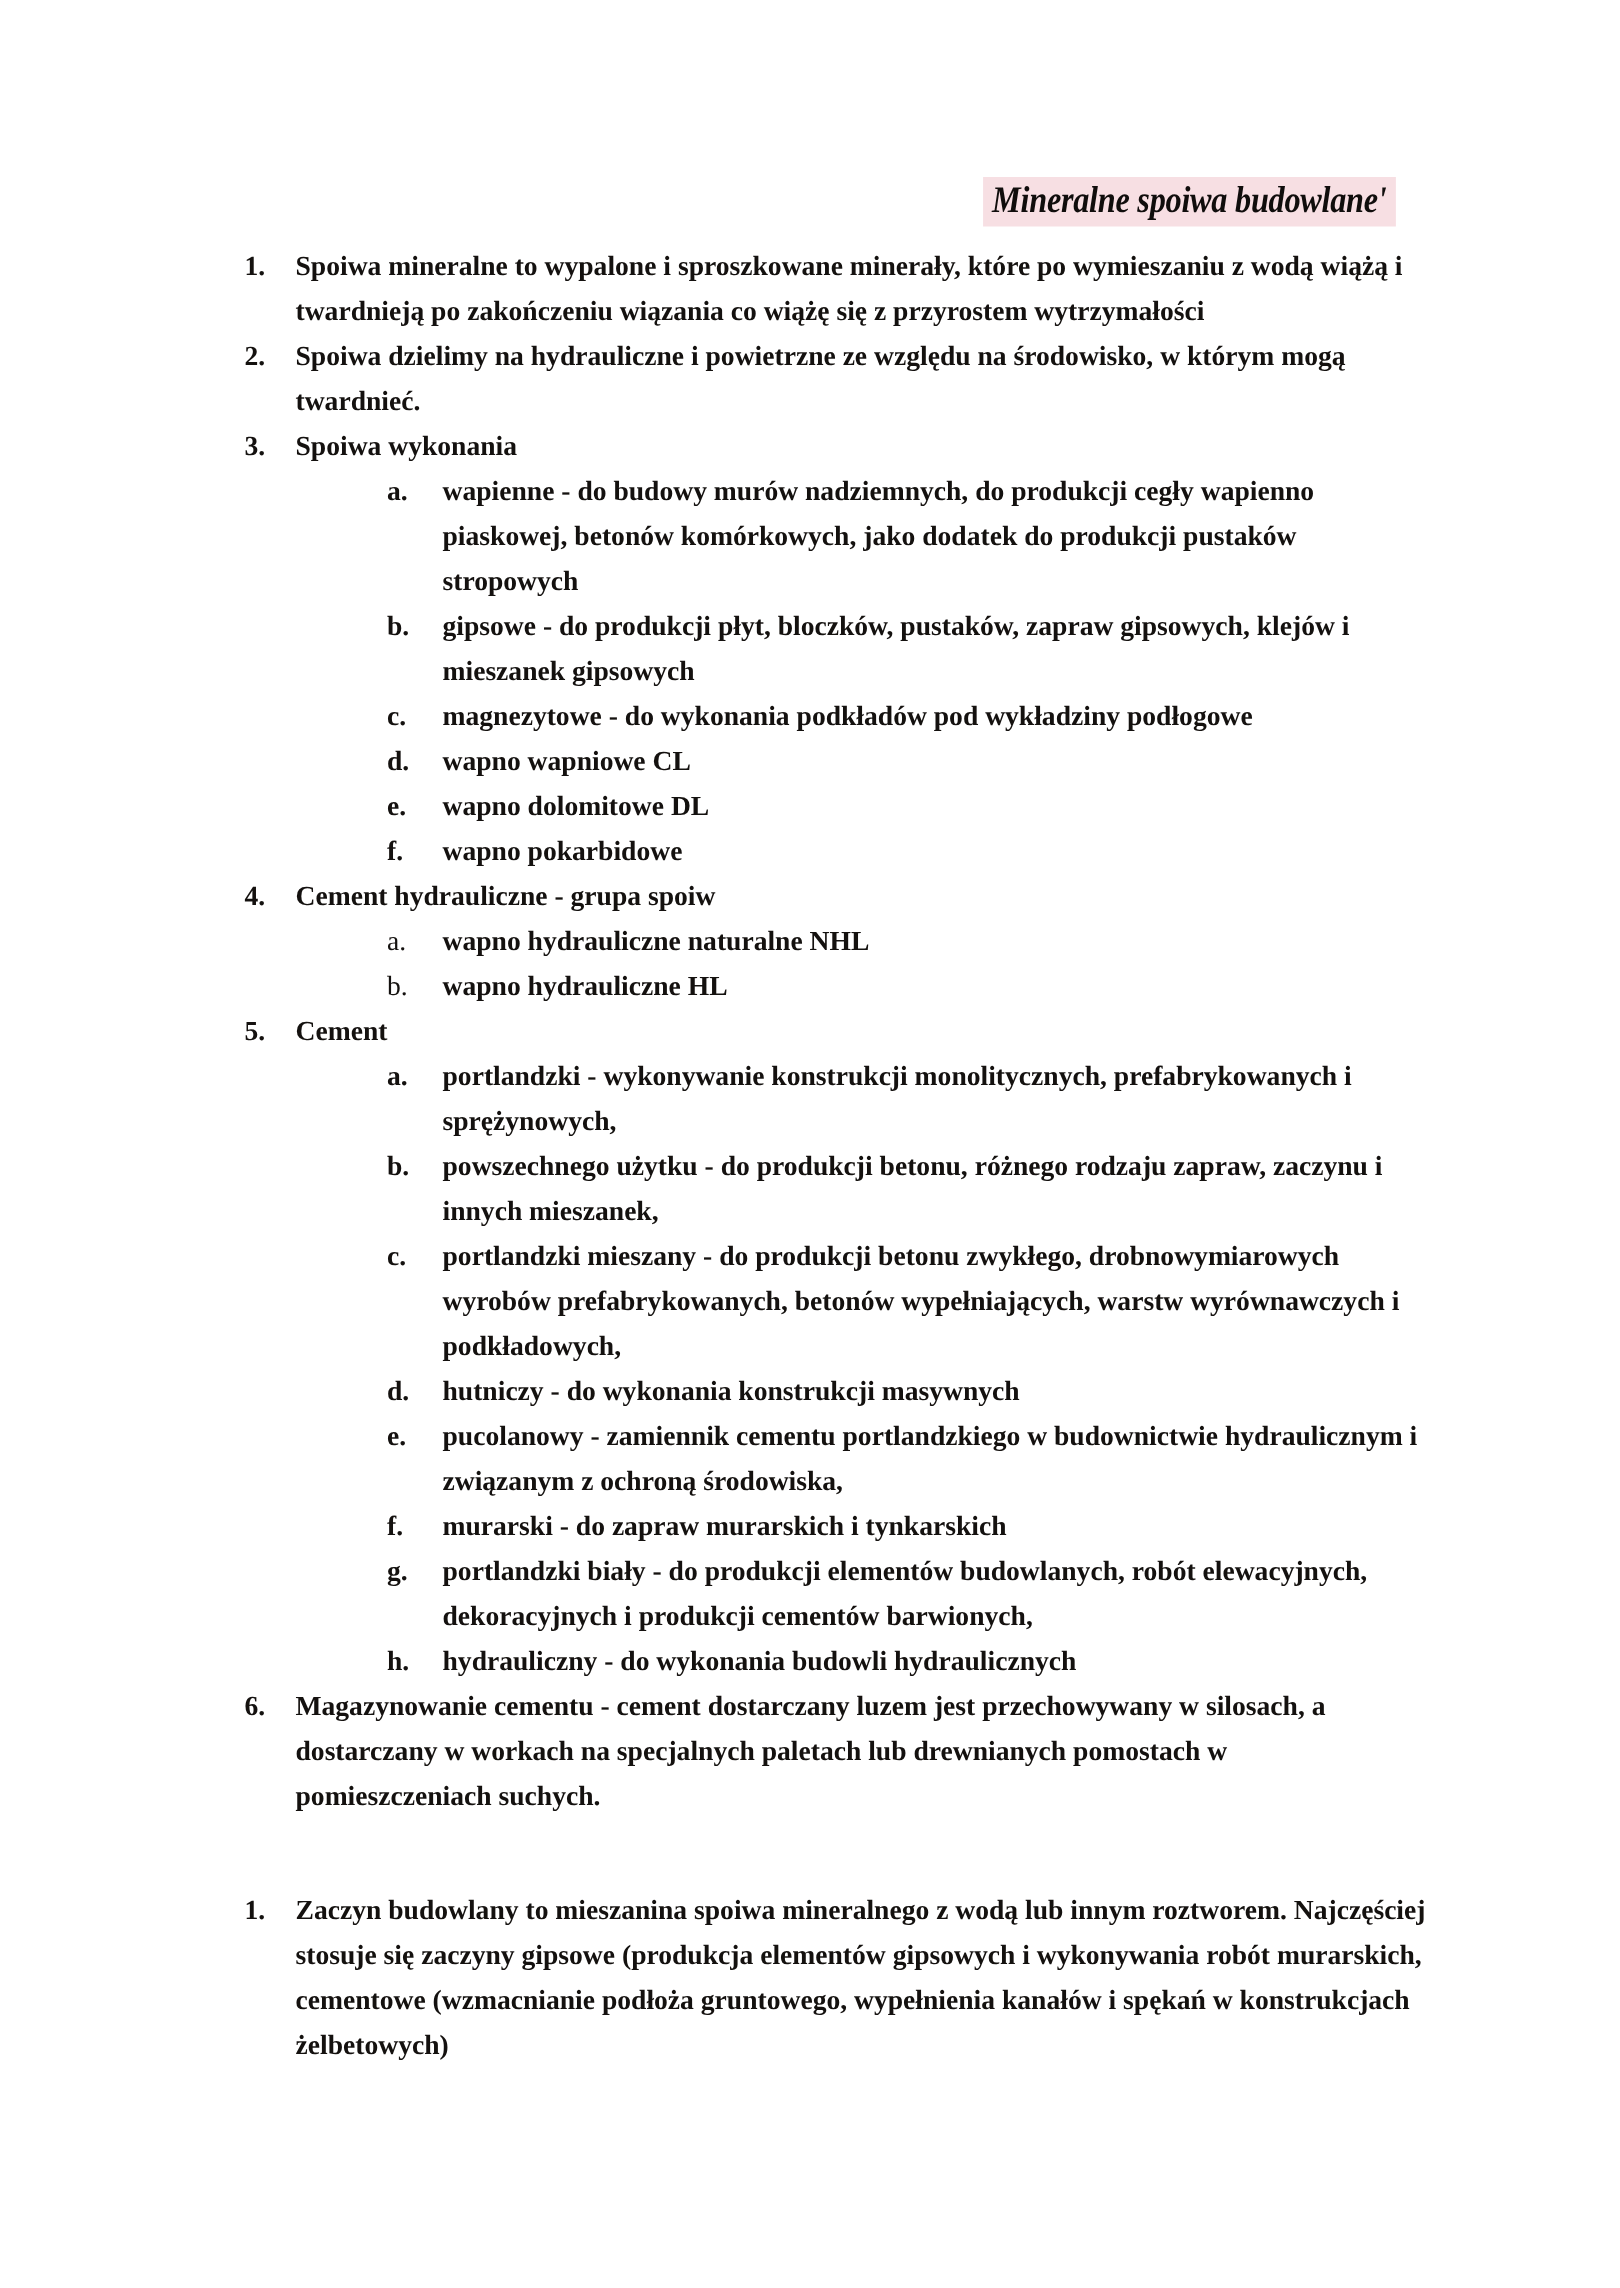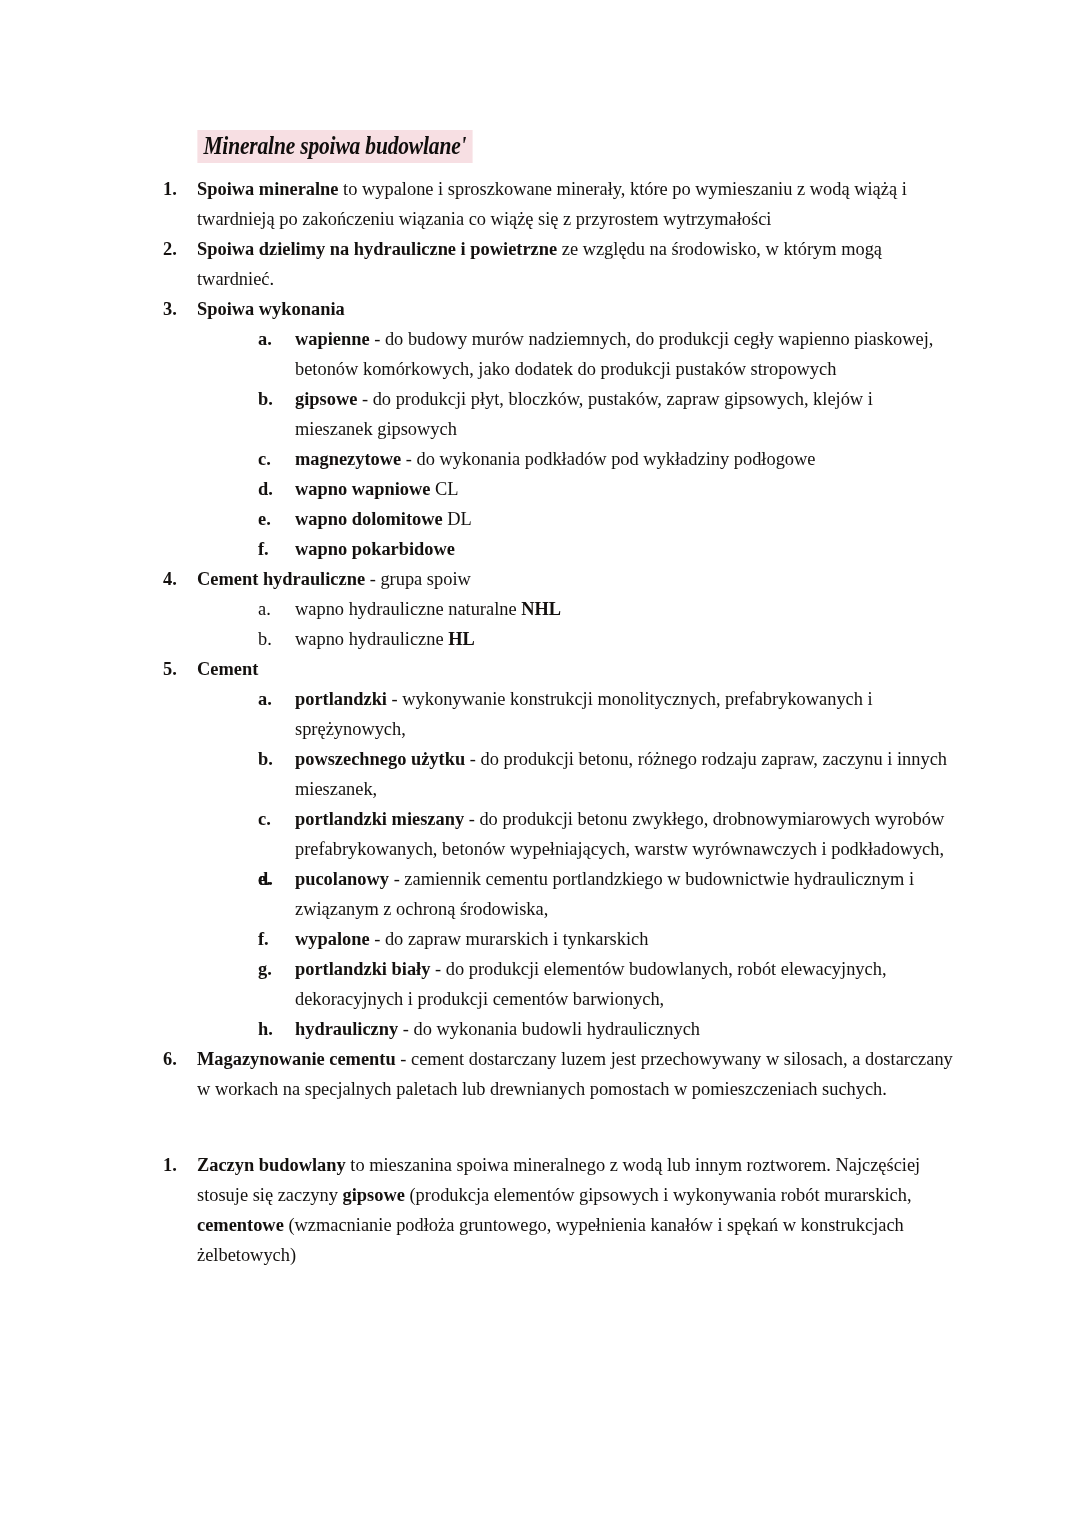--- a/index.html
+++ b/index.html
@@ -19,22 +19,22 @@
   }
   .content {
     position: absolute;
     left: 163px;
     top: 118px;
     width: 790px;
   }
 
   
   .heading-wrap {
-    text-align: left;
-    margin: 12px;
+    text-align: right;
+    margin: 0;
   }
   .heading-mark {
     display: inline-block;
     background: #f7dfe3;
     padding: 3px 7px 4px 7px;
     font-family: "Liberation Serif", "DejaVu Serif", serif;
     font-weight: 700;
     font-style: italic;
     font-size: 25px;
     line-height: 1.04;
@@ -87,21 +87,21 @@
     position: absolute;
     left: 0;
     top: 0;
     font-weight: 700;
     font-size: 18.4px;
     line-height: 30px;
   }
   li.item2.plain-marker > .marker { font-weight: 400; }
 
   .b { font-weight: 700; }
-  .txt { font-weight: 400; }
+  .txt { font-weight: 700; }
 </style>
 </head>
 <body>
 
 <div class="page">
   <div class="content" id="content">
       <div class="heading-wrap heading-1"><span class="heading-mark">Mineralne spoiwa budowlane'</span></div>
       <ol class="lvl1">
         <li class="item1"><span class="marker">1.</span><span><span class="b">Spoiwa mineralne</span><span class="txt"> to wypalone i sproszkowane minerały, które po wymieszaniu z wodą wiążą i twardnieją po zakończeniu wiązania co wiążę się z przyrostem wytrzymałości</span></span></li>
         <li class="item1"><span class="marker">2.</span><span><span class="b">Spoiwa dzielimy na hydrauliczne i powietrzne</span><span class="txt"> ze względu na środowisko, w którym mogą twardnieć.</span></span></li>
@@ -114,23 +114,23 @@
             <li class="item2"><span class="marker">f.</span><span><span class="b">wapno pokarbidowe</span><span class="txt"></span></span></li>
           </ol></li>
         <li class="item1"><span class="marker">4.</span><span><span class="b">Cement hydrauliczne</span><span class="txt"> - grupa spoiw</span></span><ol class="lvl2">
             <li class="item2 plain-marker"><span class="marker">a.</span><span><span class="txt">wapno hydrauliczne naturalne </span><span class="b">NHL</span></span></li>
             <li class="item2 plain-marker"><span class="marker">b.</span><span><span class="txt">wapno hydrauliczne </span><span class="b">HL</span></span></li>
           </ol></li>
         <li class="item1"><span class="marker">5.</span><span><span class="b">Cement</span><span class="txt"></span></span><ol class="lvl2">
             <li class="item2"><span class="marker">a.</span><span><span class="b">portlandzki</span><span class="txt"> - wykonywanie konstrukcji monolitycznych, prefabrykowanych i sprężynowych,</span></span></li>
             <li class="item2"><span class="marker">b.</span><span><span class="b">powszechnego użytku</span><span class="txt"> - do produkcji betonu, różnego rodzaju zapraw, zaczynu i innych mieszanek,</span></span></li>
             <li class="item2"><span class="marker">c.</span><span><span class="b">portlandzki mieszany</span><span class="txt"> - do produkcji betonu zwykłego, drobnowymiarowych wyrobów prefabrykowanych, betonów wypełniających, warstw wyrównawczych i podkładowych,</span></span></li>
-            <li class="item2"><span class="marker">d.</span></li>
+            <li class="item2"><span class="marker">d.</span><span><span class="b">hutniczy</span><span class="txt"> - do wykonania konstrukcji masywnych</span></span></li>
             <li class="item2"><span class="marker">e.</span><span><span class="b">pucolanowy</span><span class="txt"> - zamiennik cementu portlandzkiego w budownictwie hydraulicznym i związanym z ochroną środowiska,</span></span></li>
-            <li class="item2"><span class="marker">f.</span><span><span class="b">wypalone</span><span class="txt"> -  do zapraw murarskich i tynkarskich</span></span></li>
+            <li class="item2"><span class="marker">f.</span><span><span class="b">murarski</span><span class="txt"> -  do zapraw murarskich i tynkarskich</span></span></li>
             <li class="item2"><span class="marker">g.</span><span><span class="b">portlandzki biały</span><span class="txt"> - do produkcji elementów budowlanych, robót elewacyjnych, dekoracyjnych i produkcji cementów barwionych,</span></span></li>
             <li class="item2"><span class="marker">h.</span><span><span class="b">hydrauliczny</span><span class="txt"> - do wykonania budowli hydraulicznych</span></span></li>
           </ol></li>
         <li class="item1"><span class="marker">6.</span><span><span class="b">Magazynowanie cementu</span><span class="txt"> - cement dostarczany luzem jest przechowywany w silosach, a dostarczany w workach na specjalnych paletach lub drewnianych pomostach w pomieszczeniach suchych.</span></span></li>
       </ol>
       <div class="section-gap"></div>
       <ol class="lvl1">
         <li class="item1"><span class="marker">1.</span><span><span class="b">Zaczyn budowlany</span><span class="txt"> to mieszanina spoiwa mineralnego z wodą lub innym roztworem. Najczęściej stosuje się zaczyny </span><span class="b">gipsowe</span><span class="txt"> (produkcja elementów gipsowych i wykonywania robót murarskich, </span><span class="b">cementowe</span><span class="txt"> (wzmacnianie podłoża gruntowego, wypełnienia kanałów i spękań w konstrukcjach żelbetowych)</span></span></li>
       </ol>
     </div>

